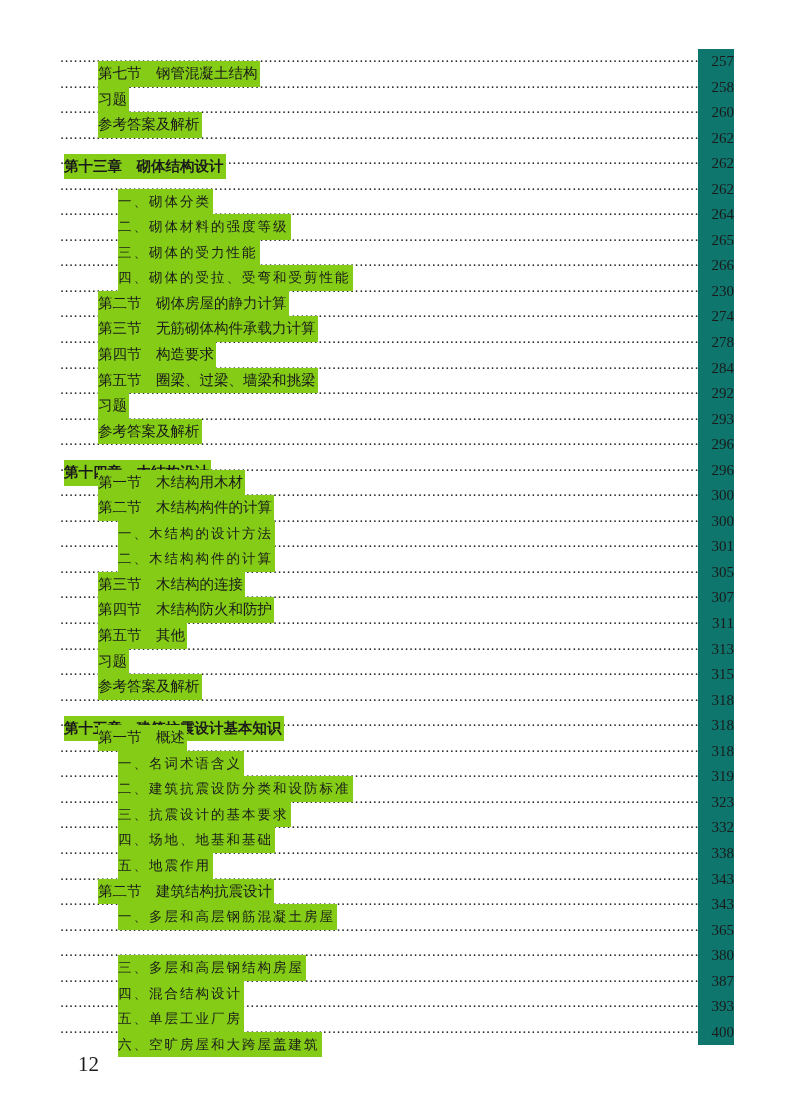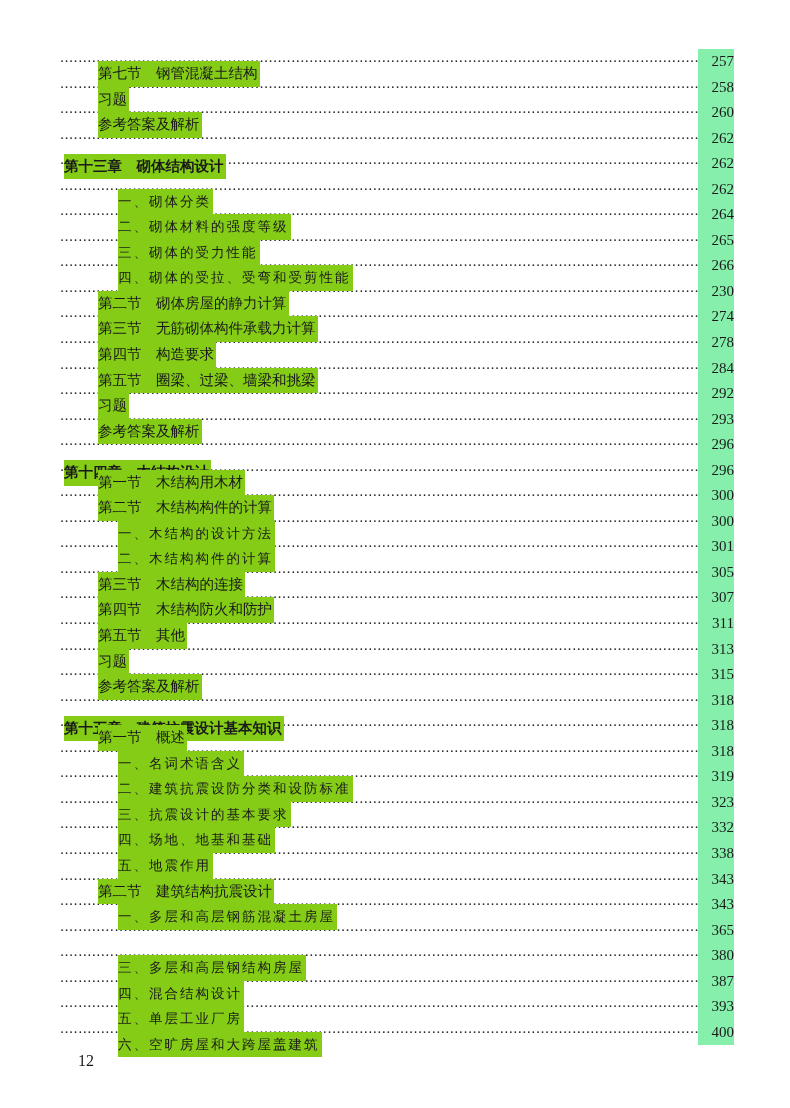--- a/index.html
+++ b/index.html
@@ -3,26 +3,26 @@
 <meta charset="utf-8">
 <style>
   html, body { margin: 0; padding: 0; background: #ffffff; }
   body { width: 790px; height: 1108px; position: relative; overflow: hidden;
          font-family: "DejaVu Serif", "Liberation Serif", serif; color: #1a1a1a; }
   #toc { position: absolute; left: 0; top: 49px; width: 790px; }
   .row { position: relative; height: 25.55px; line-height: 25.55px; font-size: 14.5px; white-space: nowrap; }
   .row .title { position: absolute; top: 12px; background: #84cc16; padding-right: 2px; z-index: 2; }
   .row .leader { position: absolute; top: 0; left: 60px; right: 56px; overflow: hidden; z-index: 1;
                  letter-spacing: 0.4px; font-size: 13px; color: #222; }
-  .row .page { position: absolute; top: 0; right: 56px; width: 36px; text-align: right; background: #86efac; z-index: 2;
+  .row .page { position: absolute; top: 0; right: 56px; width: 36px; text-align: right; background: #0f766e; z-index: 2;
                font-family: "Liberation Serif", "DejaVu Serif", serif; font-size: 15px; }
   .lvl-chapter .title { left: 64px; font-weight: bold; font-family: "DejaVu Sans", "Liberation Sans", sans-serif; font-size: 14.5px; margin-top: 16px; }
   .lvl-section .title { left: 98px; }
   .lvl-sub .title { left: 118px; letter-spacing: 2px; font-size: 13.5px; }
-  #folio { position: absolute; left: 78px; top: 1052px; font-family: "Liberation Serif", serif; font-size: 16px; }
+  #folio { position: absolute; left: 78px; top: 1052px; font-family: "Liberation Serif", serif; font-size: 21px; }
 </style>
 </head>
 <body>
 
 <div id="toc">
     <div class="row lvl-section">
       <span class="leader">········································································································································································································</span>
       <span class="title">第七节　钢管混凝土结构</span>
       <span class="page">257</span>
     </div>

